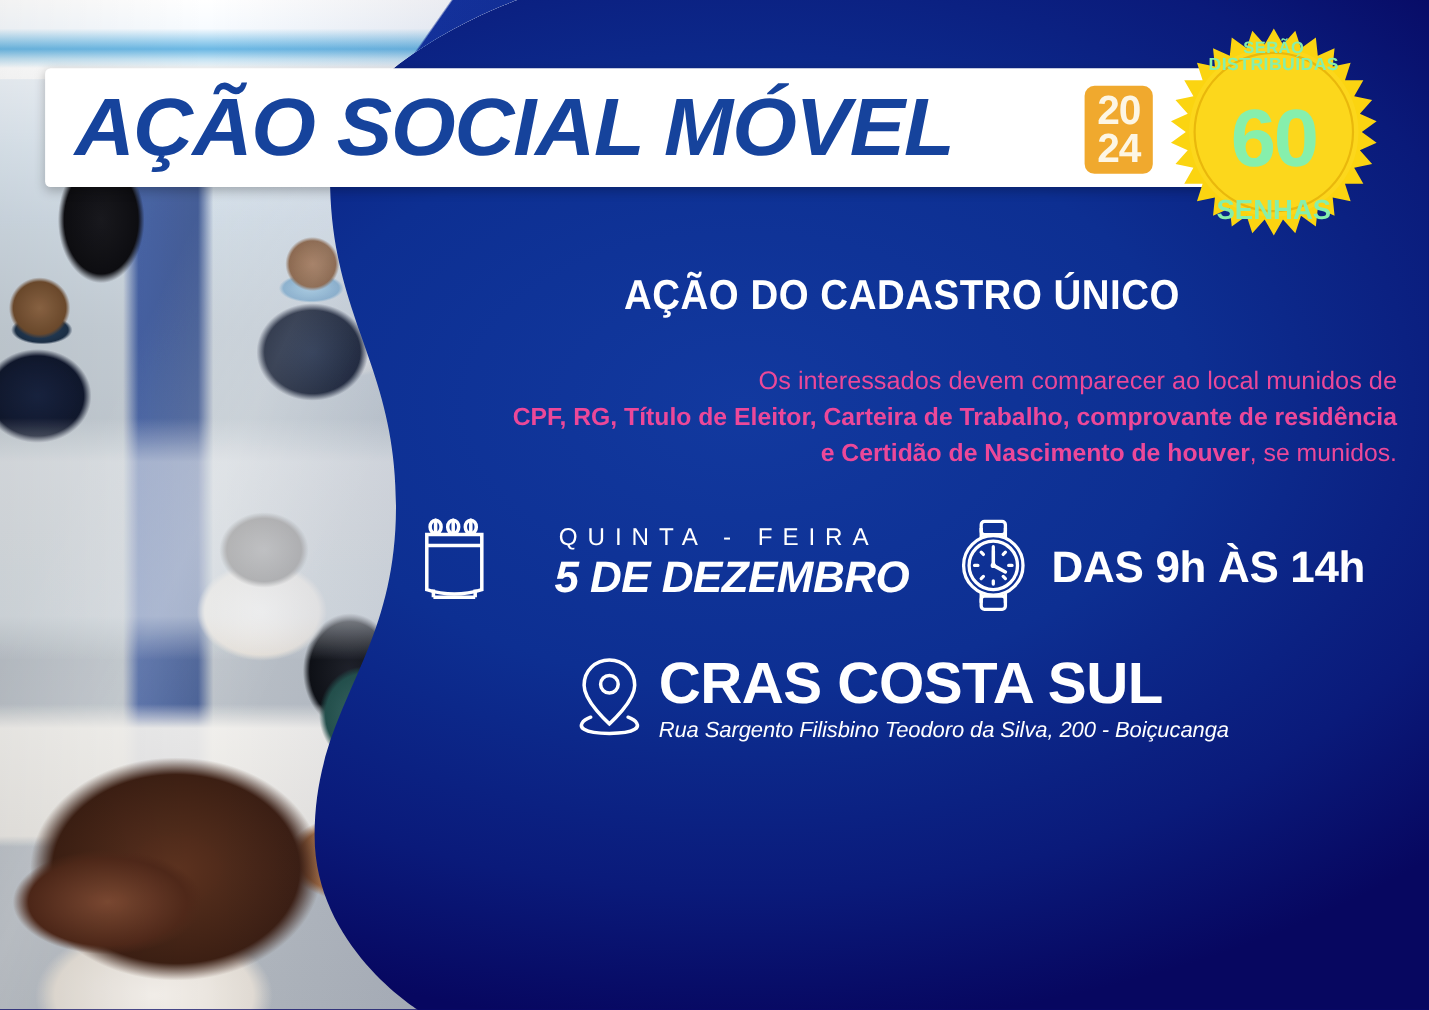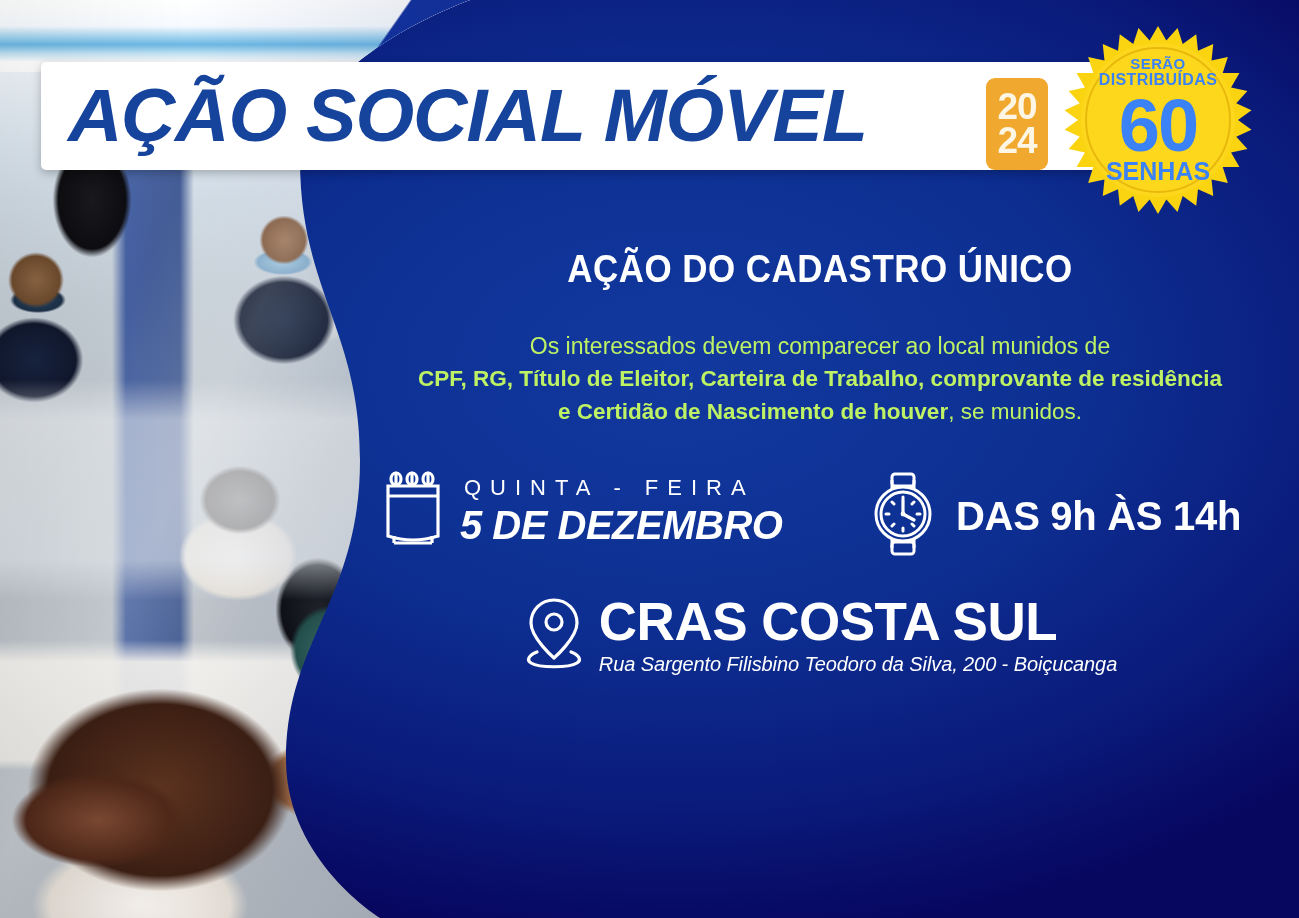--- a/index.html
+++ b/index.html
@@ -99,63 +99,63 @@
     font-size:74px; line-height:1;
     letter-spacing:-1px;
     color:#16439c;
     margin-left:27px;
     transform:scaleX(1.02);
     transform-origin:left center;
     white-space:nowrap;
   }
   .year-badge {
     position:absolute; left:986px; top:78px;
-    width:62px; height:92px; border-radius:9px;
+    width:62px; height:80px; border-radius:9px;
     background:#f0a92e;
     display:flex; flex-direction:column; align-items:center; justify-content:center;
     line-height:.92;
   }
   .year-badge span {
     font-weight:bold; font-size:37px; color:#fdf6e4;
     letter-spacing:-1px;
   }
 
   
   .burst {
     position:absolute; left:1062px; top:24px; width:192px; height:192px;
   }
   .burst svg { display:block; width:192px; height:192px; }
   .burst-label {
     position:absolute; inset:0;
     display:flex; flex-direction:column; align-items:center; justify-content:center;
-    color:#3b82f6; text-align:center; line-height:1;
+    color:#86efac; text-align:center; line-height:1;gap:20px;
   }
   .burst-top { font-size:15px; font-weight:bold; letter-spacing:.4px; }
   .burst-top .l2 { font-size:16px; display:block; margin-top:1px; }
   .burst-num { font-size:74px; font-weight:bold; letter-spacing:-2px; margin:1px 0 0; }
   .burst-bot { font-size:25px; font-weight:bold; letter-spacing:0px; margin-top:-4px; }
 
   
   .headline {
     position:absolute; left:370px; top:248px; width:900px;
     text-align:center; color:#fff;
     font-weight:bold; font-size:38px; letter-spacing:.5px;
     transform:scaleX(.92); transform-origin:center;
   }
   .para {
     position:absolute; left:370px; top:330px; width:900px;
-    text-align:center; color:#bef264; line-height:1.45;
+    text-align:right; color:#ec4899; line-height:1.45;
   }
   .para .l { display:block; font-size:23px; }
   .para .l.bold { font-weight:bold; font-size:22.5px; }
   .para .soft { font-weight:normal; }
 
   
   .row-datetime { position:absolute; left:370px; top:470px; width:900px; height:105px; }
-  .dt-date { position:absolute; left:12px; top:0; display:flex; align-items:center; }
+  .dt-date { position:absolute; left:12px; top:0; display:flex; align-items:center;gap:44px; }
   .dt-time { position:absolute; left:498px; top:0; display:flex; align-items:center; }
   .ico { flex:0 0 auto; }
   .date-texts { margin-left:16px; color:#fff; }
   .weekday { font-size:22px; letter-spacing:9px; font-weight:500; margin-left:4px; }
   .bigdate { font-size:40px; font-weight:bold; letter-spacing:-.5px; margin-top:2px;font-style:italic; }
   .time-text { margin-left:18px; color:#fff; font-size:40px; font-weight:bold; letter-spacing:-.3px; }
 
   
   .row-place { position:absolute; left:370px; top:592px; width:900px; height:100px; }
   .place-inner { display:flex; align-items:center; justify-content:center; }

